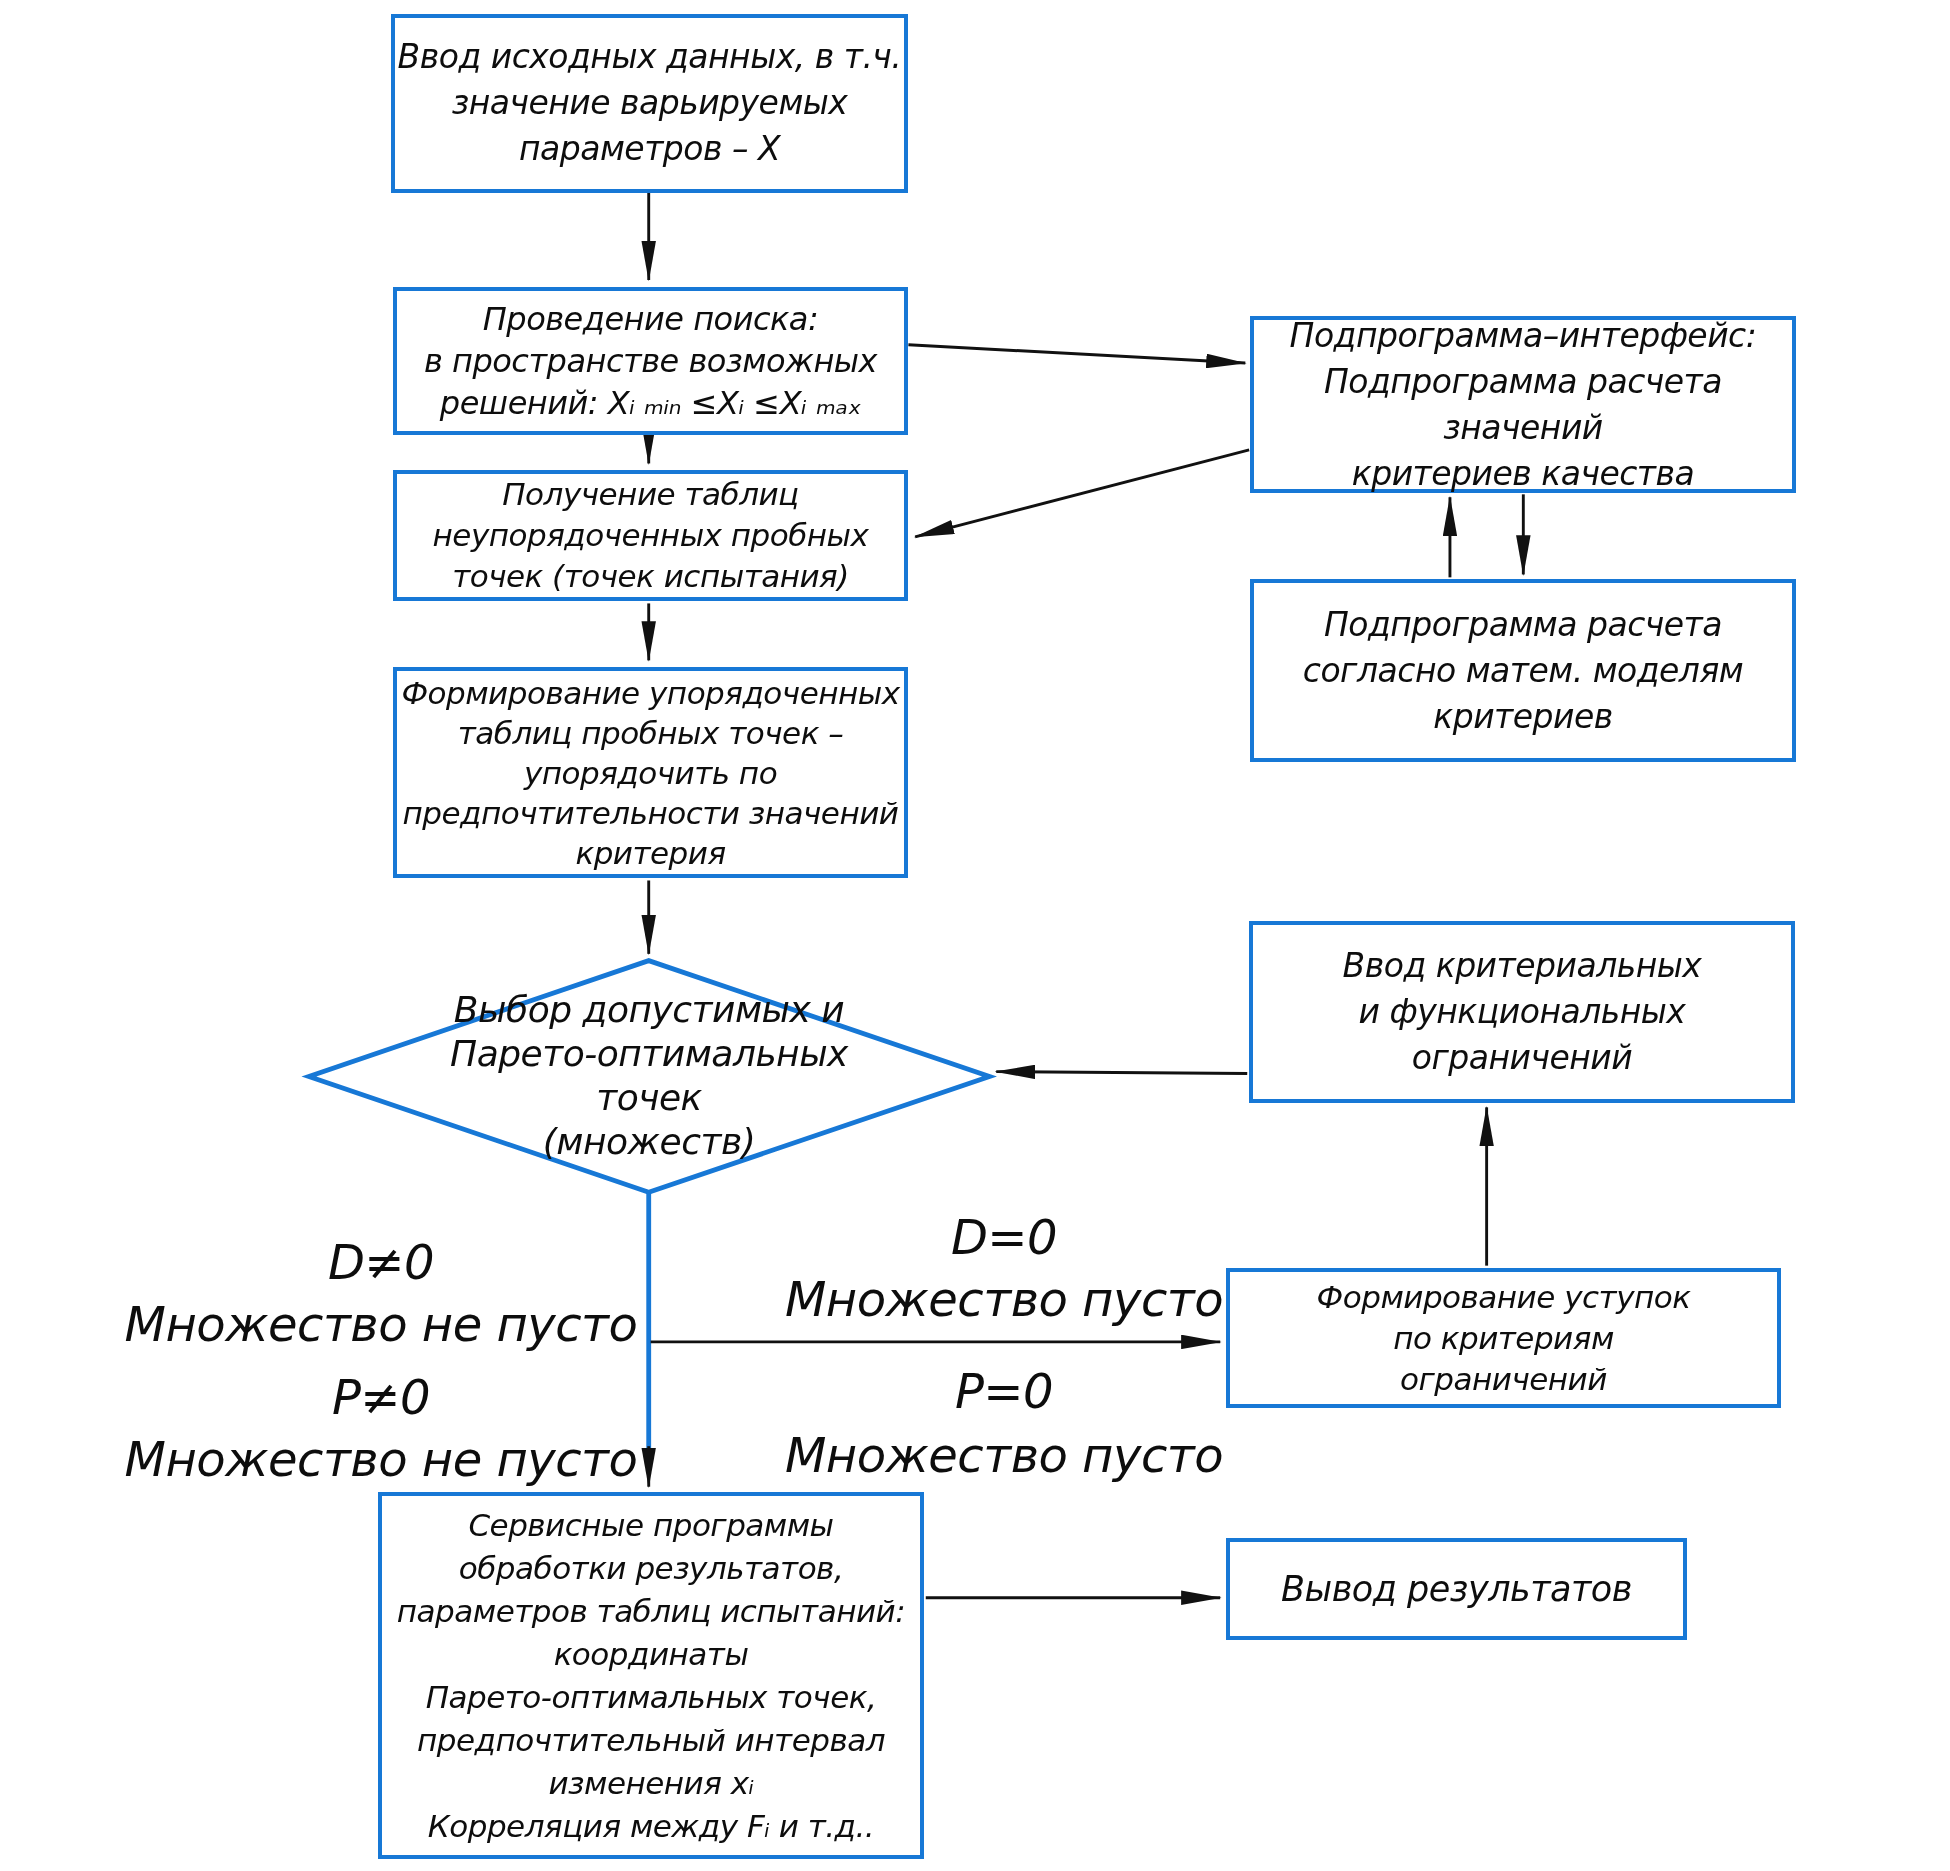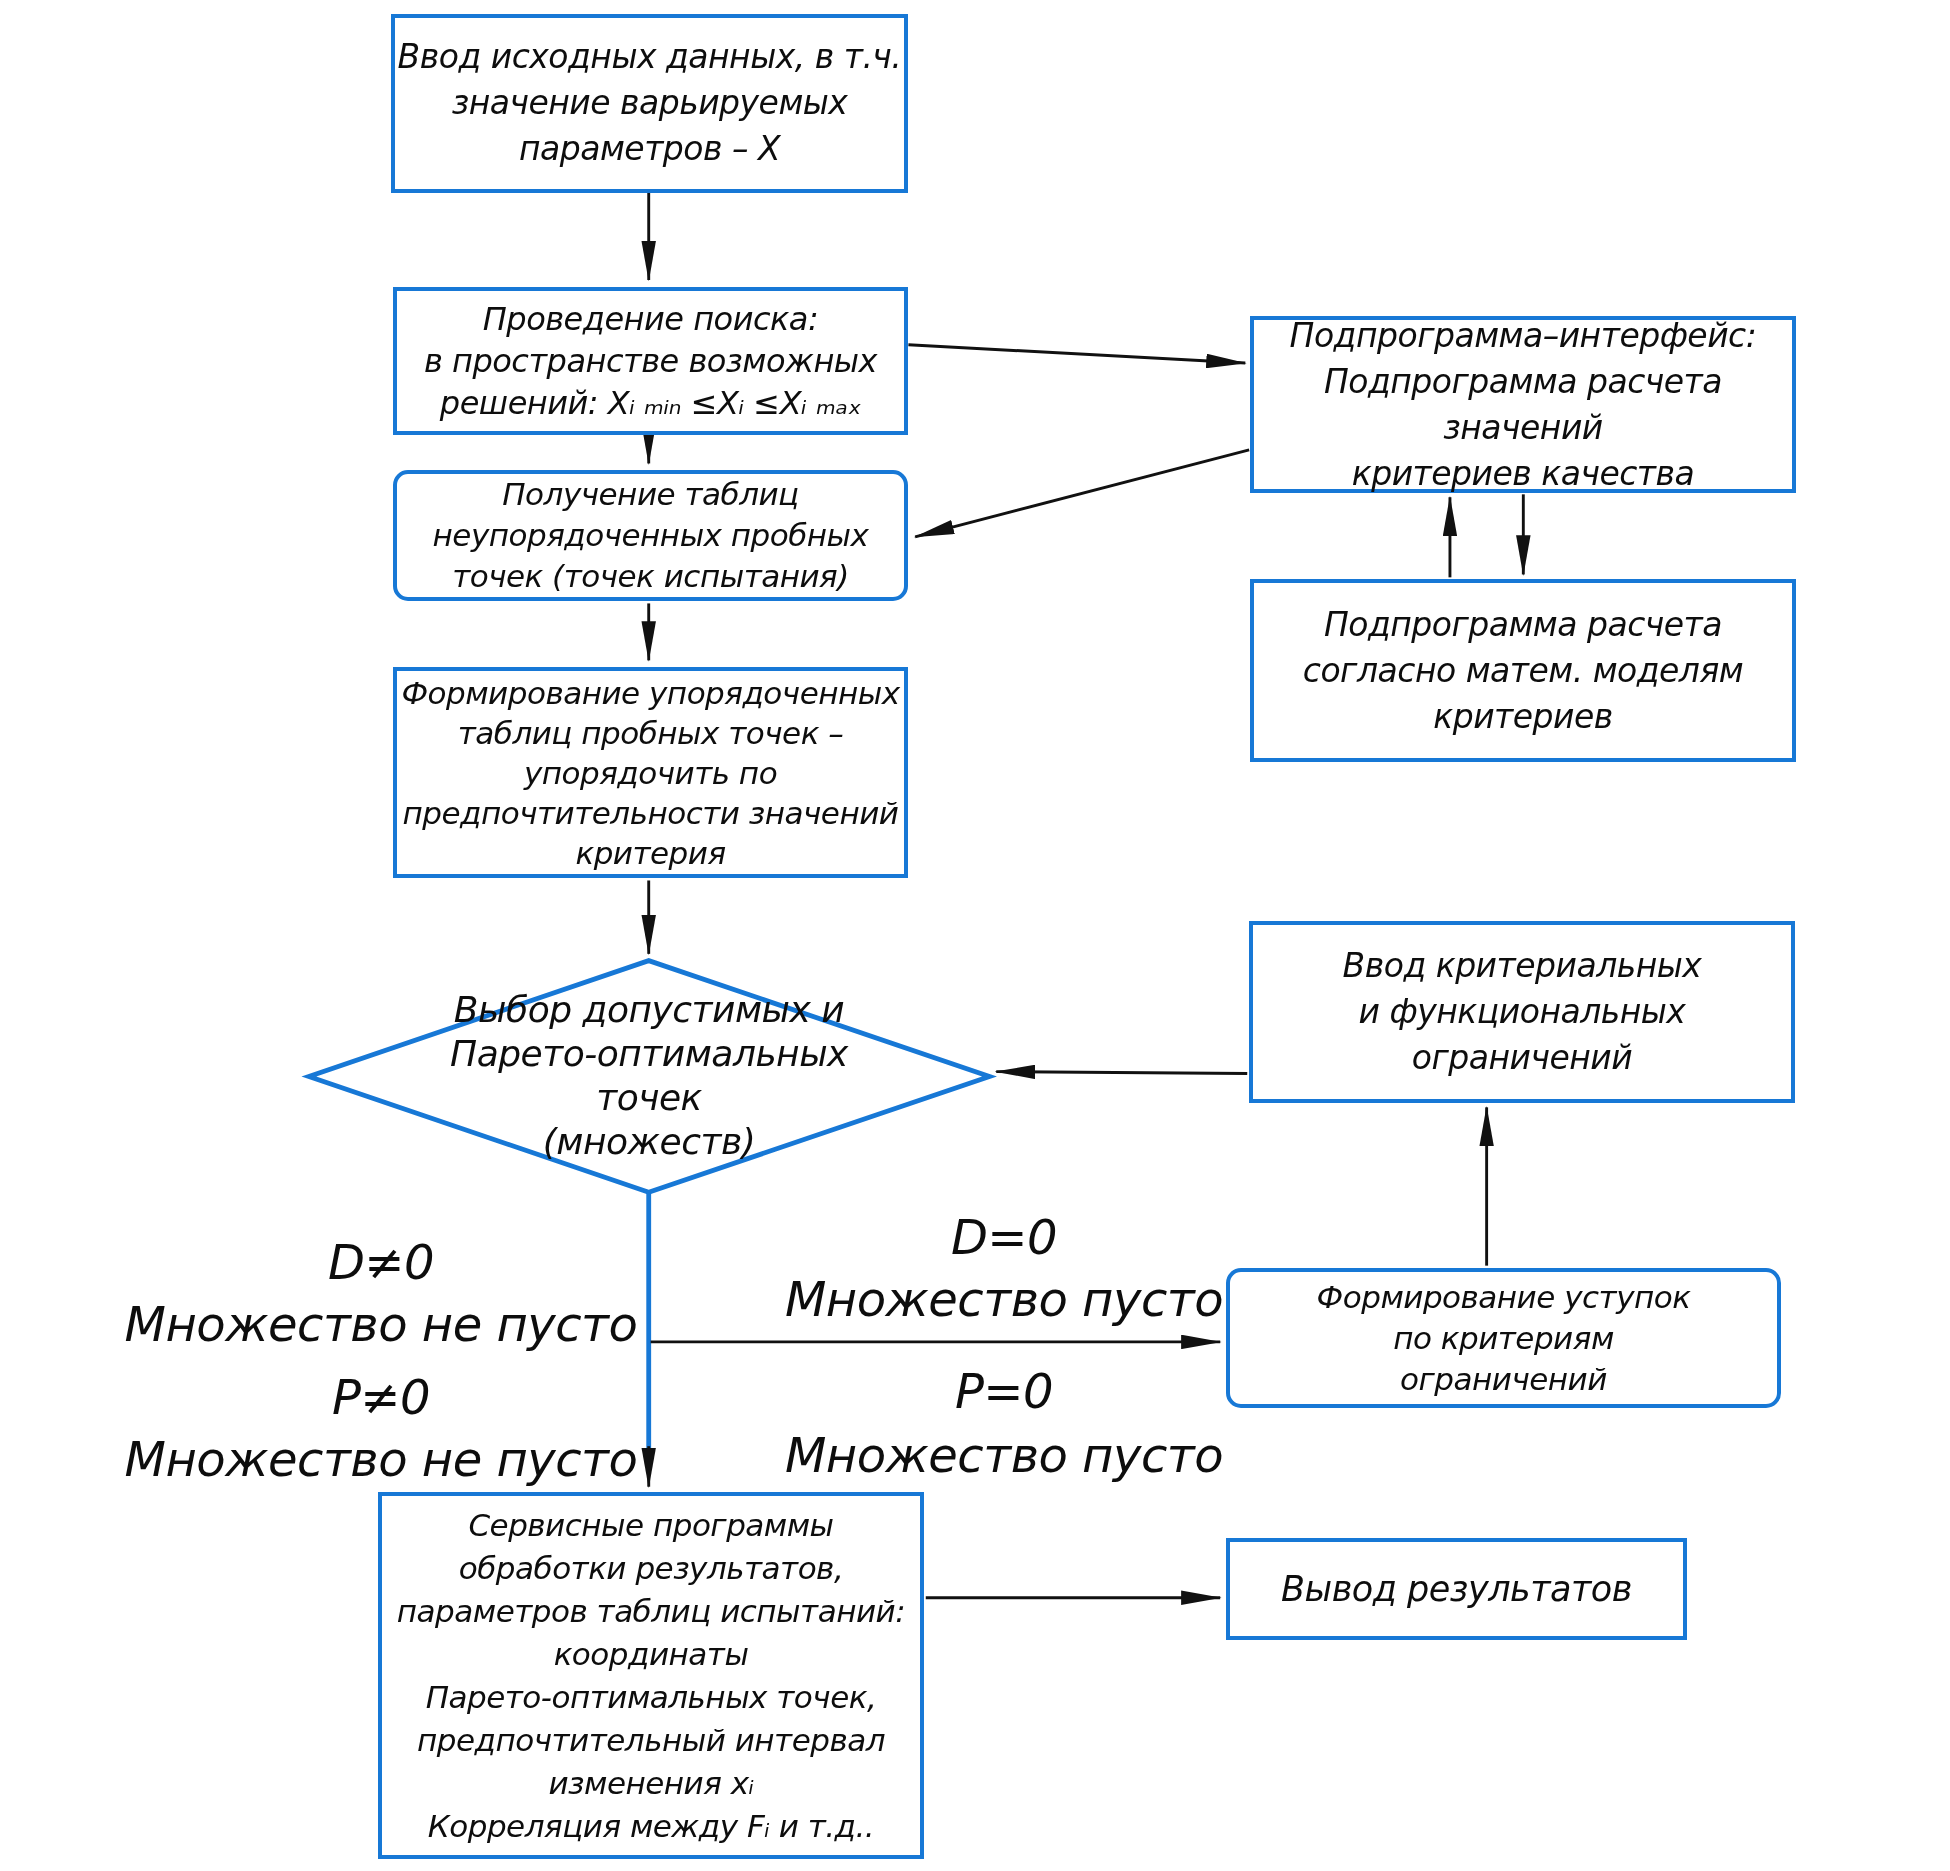--- a/index.html
+++ b/index.html
@@ -12,21 +12,21 @@
   .layer{position:absolute;left:0;top:0;width:100%;height:100%;}
   .box{
     position:absolute;box-sizing:border-box;
     border:4.8px solid var(--box_border,#1778d6);background:#fff;
     display:flex;flex-direction:column;justify-content:center;align-items:center;
     text-align:center;z-index:2;
   }
   .bl{width:100%;}
   .f34{font-size:33px;line-height:46px;}
   .f33{font-size:32px;line-height:42px;}
-  .f32{font-size:31px;line-height:41px;border-radius:15px;}
+  .f32{font-size:31px;line-height:41px;}
   .f32d{font-size:31px;line-height:40px;}
   .f32s{font-size:31px;line-height:43px;}
   .f36{font-size:35px;line-height:46px;}
   .diamond-text{
     position:absolute;display:flex;flex-direction:column;justify-content:center;
     align-items:center;text-align:center;z-index:3;
     font-size:36px;line-height:44px;
   }
   .blabel{
     position:absolute;transform:translateX(-50%);white-space:nowrap;

